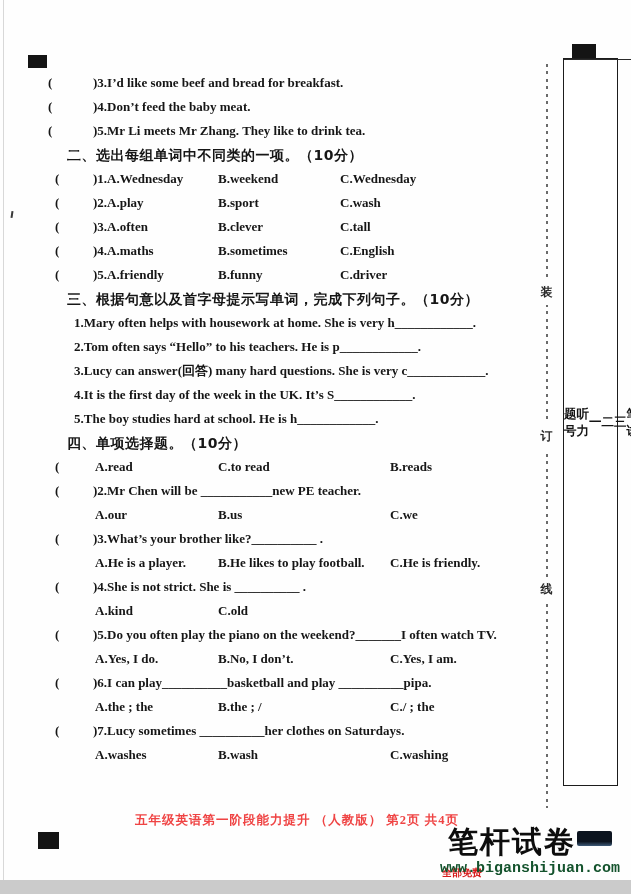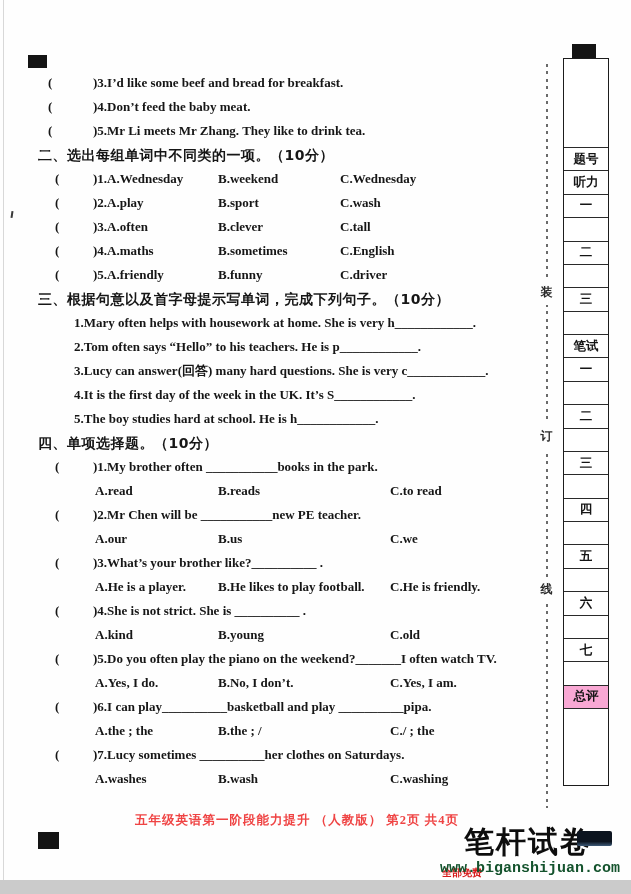--- a/index.html
+++ b/index.html
@@ -8,51 +8,51 @@
   .scan-edge-left{position:absolute;left:3px;top:0;width:1px;height:882px;background:#d8d8d8;}
   .scan-strip-bottom{position:absolute;left:0;bottom:0;width:631px;height:14px;background:#cbcbcb;}
   .regmark{position:absolute;background:#141414;}
   .regmark.tl{left:28px;top:55px;width:19px;height:13px;}
   .regmark.bl{left:38px;top:832px;width:21px;height:17px;}
   .regmark.tr-tab{left:572px;top:44px;width:24px;height:15px;}
   .speck{position:absolute;left:11px;top:211px;width:2px;height:7px;background:#3a3a3a;transform:rotate(8deg);}
 
   
   .content{position:absolute;left:38px;top:71px;width:505px;font-size:13px;line-height:24px;font-weight:700;}
-  .cnhead{font-family:"DejaVu Sans","Liberation Sans",sans-serif;font-size:14px;font-weight:700;letter-spacing:.5px;}
+  .cnhead{font-family:"DejaVu Sans","Liberation Sans",sans-serif;font-size:14px;font-weight:700;letter-spacing:.5px;margin-left:29px;}
   .p1row,.stemrow{position:relative;}
   .p1row .paren,.stemrow .paren{position:absolute;left:10px;}
   .stemrow .paren{left:17px;}
   .p1row .body,.stemrow .body{display:block;margin-left:55px;white-space:nowrap;}
   .row2{position:relative;display:grid;grid-template-columns:125px 122px auto;margin-left:55px;}
   .row2 .paren{position:absolute;left:-38px;}
   .optrow{display:grid;grid-template-columns:123px 172px auto;margin-left:57px;white-space:nowrap;}
   .sec3item{margin-left:36px;white-space:nowrap;}
   .ul{text-underline-offset:2px;}
 
   
   .bindline{position:absolute;left:546px;top:64px;width:2px;height:744px;
             background:repeating-linear-gradient(to bottom,#6a6a6a 0 3px,transparent 3px 7.5px);}
   .bindchar{position:absolute;left:538px;width:17px;text-align:center;font-family:"DejaVu Sans",sans-serif;
             font-size:12px;font-weight:700;color:#2b2b2b;background:#fefefe;padding:4px 0;}
 
   
-  .scorebox{position:absolute;left:563px;top:58px;width:46px;height:728px;border:1.6px solid #1c1c1c;
-            box-sizing:border-box;display:flex;flex-direction:column;background:#fff;}
+  .scorebox{position:absolute;left:563px;top:58px;width:55px;height:728px;border:1.6px solid #1c1c1c;
+            box-sizing:border-box;display:flex;flex-direction:row;background:#fff;}
   .scell{flex:1;border-top:1.3px solid #2a2a2a;display:flex;align-items:center;justify-content:center;
          font-family:"DejaVu Sans","Liberation Sans",sans-serif;font-size:12.5px;font-weight:700;color:#141414;}
   .scell.spacer-top{flex:none;height:88px;border-top:none;}
   .scell.spacer-bottom{flex:none;height:76px;}
   .scell.shaded{background:#f9a8d4;}
 
   
   .footer{position:absolute;left:135px;top:812px;font-size:12.5px;font-weight:700;letter-spacing:1px;
           font-family:"Liberation Serif","DejaVu Serif",serif;color:#ef4444;white-space:nowrap;}
   .brand{position:absolute;left:440px;top:822px;width:190px;}
-  .brand-name{position:absolute;left:24px;top:0;font-family:"DejaVu Sans",sans-serif;font-size:30px;
+  .brand-name{position:absolute;left:8px;top:0;font-family:"DejaVu Sans",sans-serif;font-size:30px;
               font-weight:900;letter-spacing:2px;color:#0d0d0d;white-space:nowrap;}
   .brand-chip{position:absolute;left:137px;top:9px;width:35px;height:15px;border-radius:2px;
               background:linear-gradient(#0c141f 70%,#3d5a78);}
   .brand-free{position:absolute;left:2px;top:44px;font-family:"DejaVu Sans",sans-serif;font-size:10px;
               font-weight:700;color:#d61a1a;white-space:nowrap;}
   .brand-url{position:absolute;left:0;top:38px;font-family:"Liberation Mono","DejaVu Sans Mono",monospace;
              font-size:15px;font-weight:700;color:#14532d;white-space:nowrap;}
 </style>
 </head>
 <body>
@@ -118,26 +118,25 @@
         <div class="sec3item">1.Mary often helps with housework at home. She is very h____________.</div>
         <div class="sec3item">2.Tom often says “Hello” to his teachers. He is p____________.</div>
         <div class="sec3item">3.Lucy can answer(回答) many hard questions. She is very c____________.</div>
         <div class="sec3item">4.It is the first day of the week in the UK. It’s S____________.</div>
         <div class="sec3item">5.The boy studies hard at school. He is h____________.</div>
       </div>
     <div class="cnhead">四、单项选择题。（10分）</div>
     <div>
         <div class="stemrow">
           <span class="paren">(</span>
-          <span class="body">)1.My brother often ___________books in the park.</span>
         </div>
         <div class="optrow">
           <span>A.read</span>
+          <span>C.to read</span>
           <span>B.reads</span>
-          <span>C.to read</span>
         </div>
         <div class="stemrow">
           <span class="paren">(</span>
           <span class="body">)2.Mr Chen will be ___________new PE teacher.</span>
         </div>
         <div class="optrow">
           <span>A.our</span>
           <span>B.us</span>
           <span>C.we</span>
         </div>
@@ -149,21 +148,20 @@
           <span>A.He is a player.</span>
           <span>B.He likes to play football.</span>
           <span>C.He is friendly.</span>
         </div>
         <div class="stemrow">
           <span class="paren">(</span>
           <span class="body">)4.She is not strict. She is __________ .</span>
         </div>
         <div class="optrow">
           <span>A.kind</span>
-          <span>B.young</span>
           <span>C.old</span>
         </div>
         <div class="stemrow">
           <span class="paren">(</span>
           <span class="body">)5.Do you often play the piano on the weekend?_______I often watch TV.</span>
         </div>
         <div class="optrow">
           <span>A.Yes, I do.</span>
           <span>B.No, I don’t.</span>
           <span>C.Yes, I am.</span>

